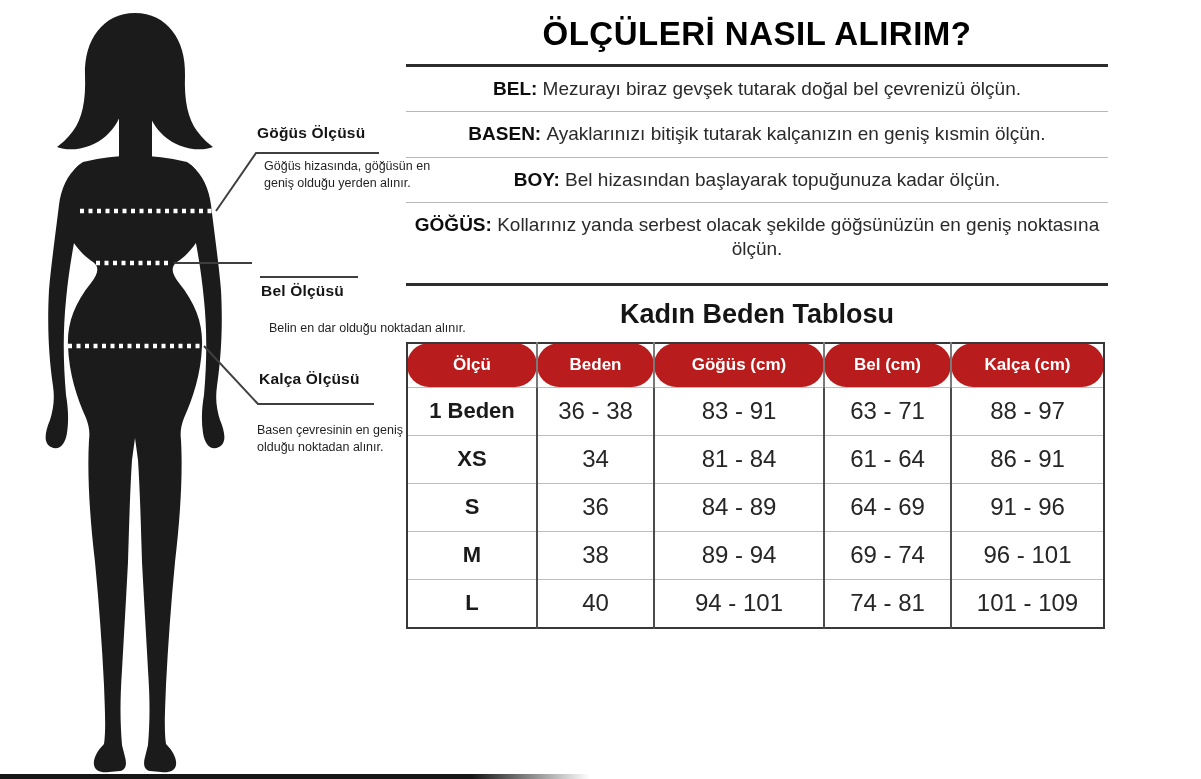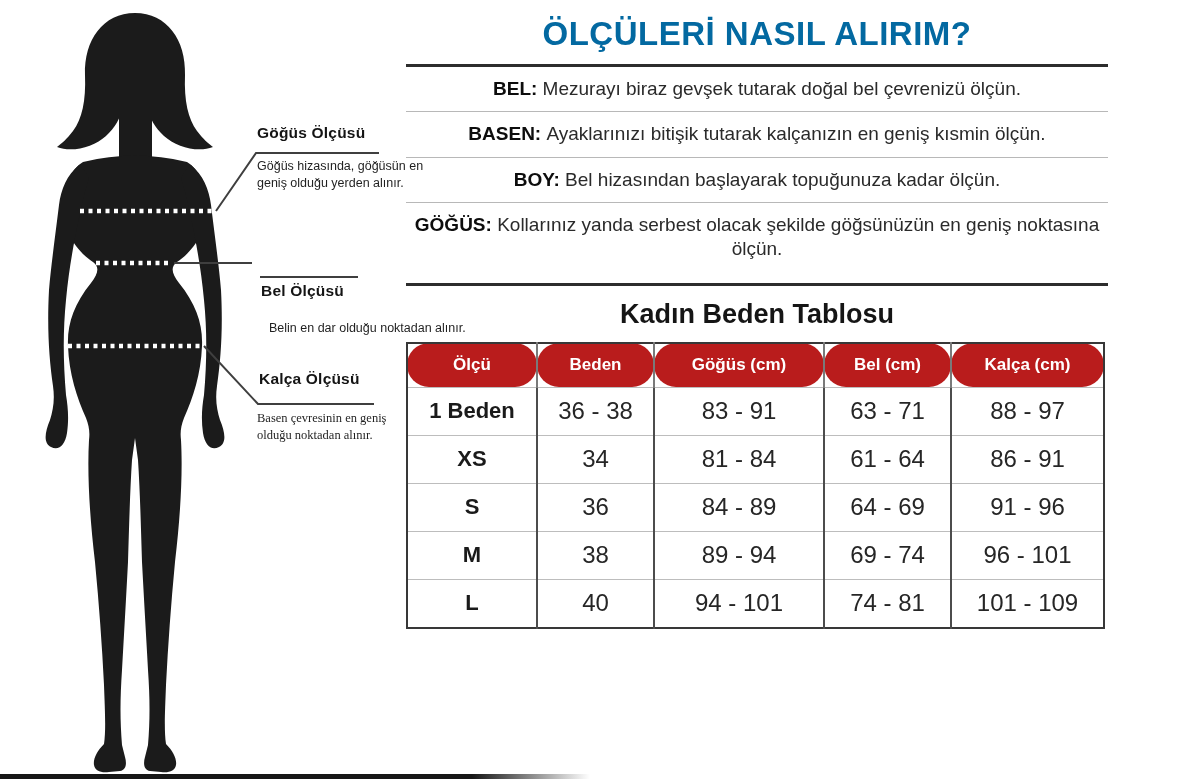--- a/index.html
+++ b/index.html
@@ -15,34 +15,34 @@
   .figure-area{position:absolute;left:0;top:0;width:440px;height:779px;padding-left:7px;}
   .figure-area svg{position:absolute;left:0;top:0;}
   .callout{position:absolute;}
   .callout-title{
     font-size:15.5px;font-weight:700;color:#141414;letter-spacing:.2px;white-space:nowrap;
   }
   .callout-desc{
     position:absolute;font-size:12.5px;line-height:1.38;color:#1f1f1f;
   }
   #callout-chest{left:257px;top:124px;}
-  #callout-chest .callout-desc{left:0;top:34px;width:172px;}
+  #callout-chest .callout-desc{left:7px;top:34px;width:172px;}
   #callout-waist{left:261px;top:246px;margin-top:36px;}
   #callout-waist .callout-desc{left:8px;top:38px;width:200px;}
   #callout-hip{left:259px;top:370px;}
-  #callout-hip .callout-desc{left:-2px;top:40px;width:165px;font-family:Liberation Serif, serif;}
+  #callout-hip .callout-desc{left:-2px;top:52px;width:165px;}
   .bottom-strip{
     position:absolute;left:0;top:774px;width:590px;height:5px;
     background:linear-gradient(to right,#161616 80%,rgba(22,22,22,0));
   }
   
   .content{position:absolute;left:406px;top:0;width:702px;}
   .main-title{
     margin-top:15px;text-align:center;
-    font-size:33px;font-weight:700;letter-spacing:.5px;color:#0369a1;
+    font-size:33px;font-weight:700;letter-spacing:.5px;color:#000000;
   }
   .rule-thick{height:3px;background:#2d2d2d;margin-top:11px;}
   .instructions{}
   .inst-row{
     padding:10px 2px;text-align:center;
     font-size:19px;line-height:1.28;color:#2a2a2a;
   }
   .inst-row:not(:last-child){border-bottom:1px solid #b8b8b8;}
   .inst-label{font-weight:700;color:#0d0d0d;margin-top:14px;}
   .table-title{

